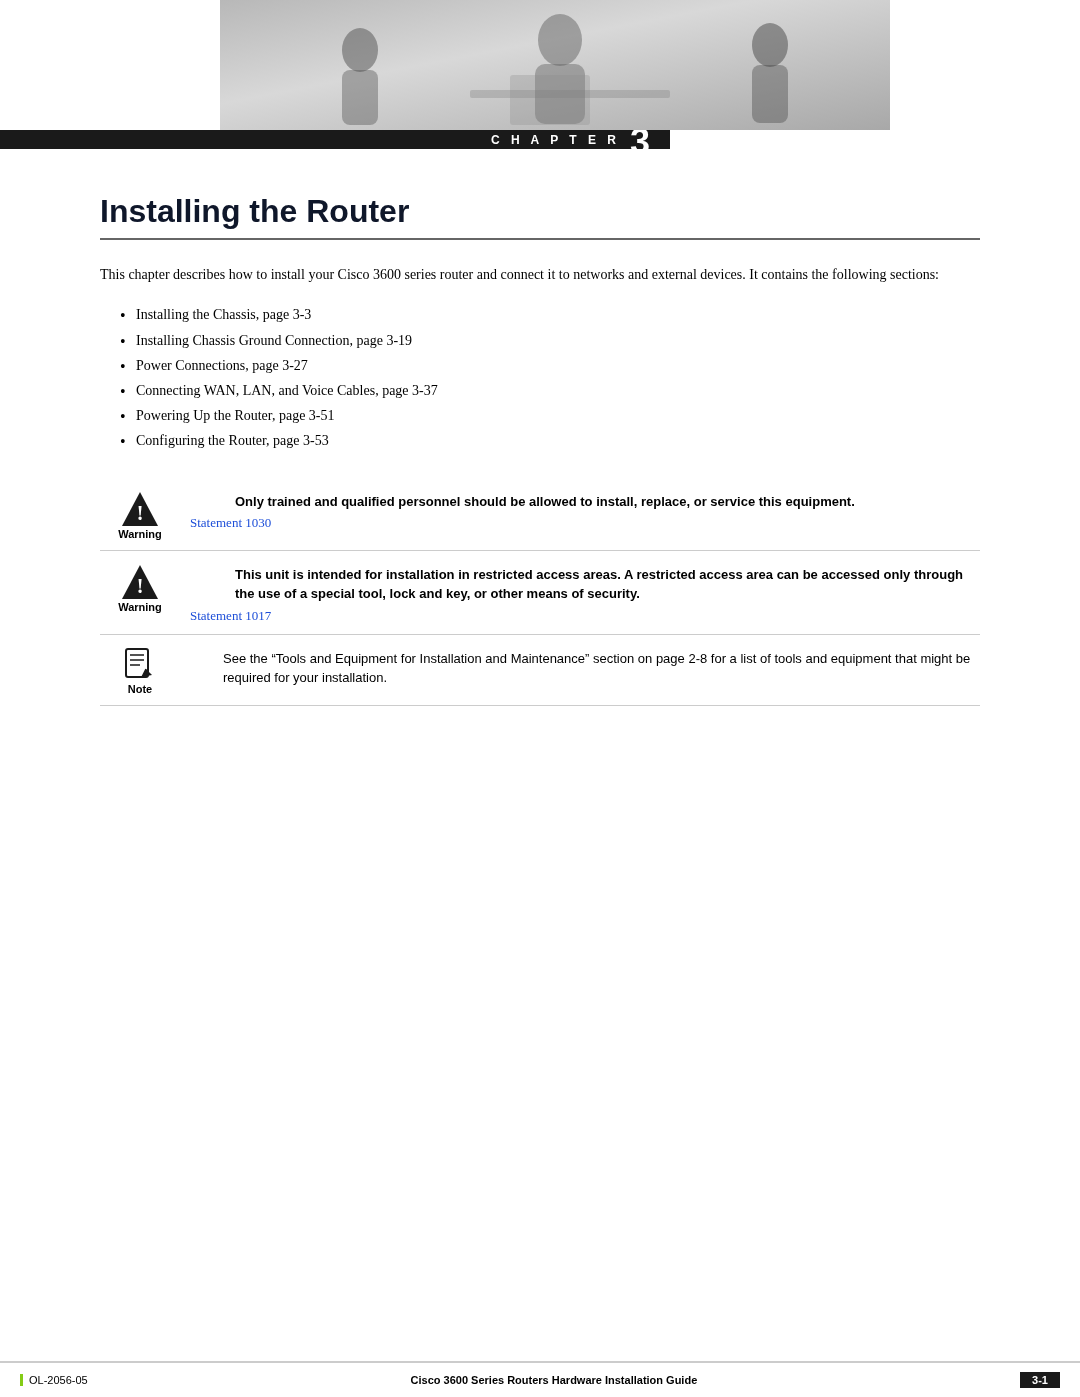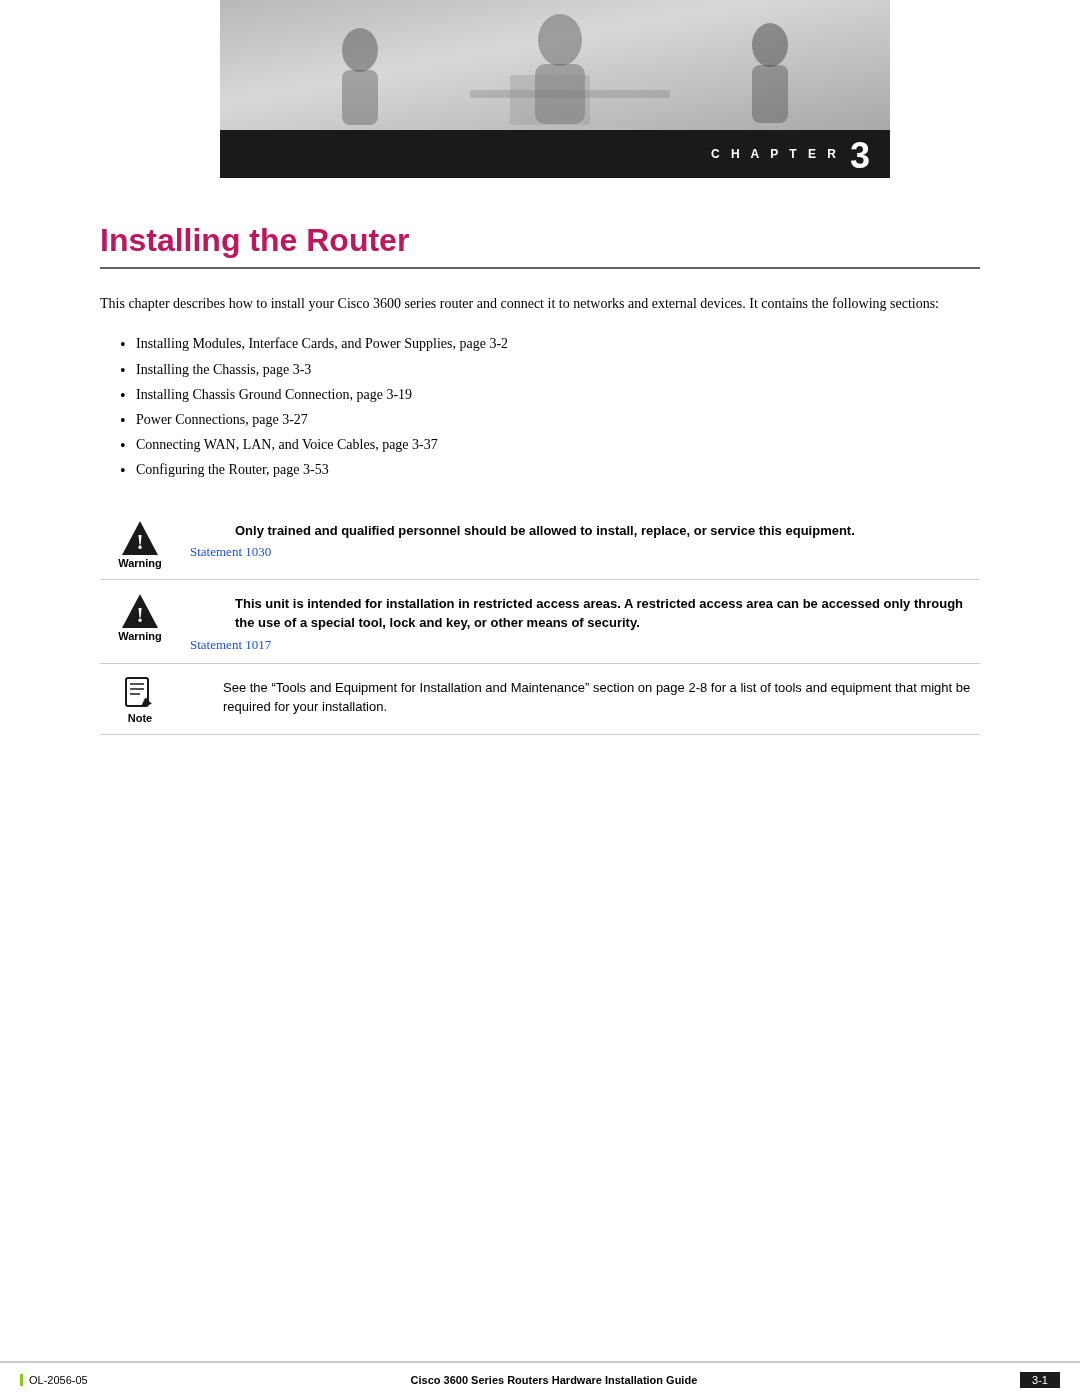--- a/index.html
+++ b/index.html
@@ -27,23 +27,22 @@
       position: absolute;
       inset: 0;
       background: 
         radial-gradient(ellipse at 20% 50%, rgba(180,180,180,0.5) 0%, transparent 60%),
         radial-gradient(ellipse at 70% 30%, rgba(220,220,220,0.4) 0%, transparent 50%),
         radial-gradient(ellipse at 85% 60%, rgba(160,160,160,0.4) 0%, transparent 40%);
     }
 
     .chapter-bar {
       width: 670px;
-      margin-left: 220px;
       background: #1a1a1a;
-      height: 48px;
+      height: 19px;
       display: flex;
       align-items: center;
       justify-content: flex-end;
       padding-right: 20px;
     }
 
     .chapter-label {
       font-family: Arial, Helvetica, sans-serif;
       font-size: 12px;
       font-weight: bold;
@@ -65,21 +64,21 @@
     .content-area {
       margin: 0 auto;
       padding: 20px 100px 60px 100px;
       max-width: 1080px;
     }
 
     .page-title {
       font-family: Arial, Helvetica, sans-serif;
       font-size: 32px;
       font-weight: bold;
-      color: #be185d;
+      color: #0f172a;
       margin-top: 24px;
       margin-bottom: 8px;
     }
 
     .title-rule {
       border: none;
       border-top: 2px solid #666666;
       margin-bottom: 24px;
     }
 
@@ -200,21 +199,21 @@
       color: #000000;
       font-weight: bold;
     }
 
     .footer-right {
       font-family: Arial, Helvetica, sans-serif;
       font-size: 11px;
       color: #ffffff;
       background: #1a1a1a;
       padding: 2px 12px;
-      font-weight: normal;
+      font-weight: bold;
     }
 
     .notices-section {
       margin-top: 8px;
     }
   </style>
 </head>
 <body>
 
 <div class="header-image">
@@ -252,25 +251,25 @@
   <span class="chapter-number">3</span>
 </div>
 
 <div class="content-area">
   <h1 class="page-title">Installing the Router</h1>
   <hr class="title-rule">
 
   <p class="intro-text">This chapter describes how to install your Cisco 3600 series router and connect it to networks and external devices. It contains the following sections:</p>
 
   <ul class="bullet-list">
-    <li>Installing Modules, Interface Cards, and Power Supplies, page 3-2</li>
     <li>Installing the Chassis, page 3-3</li>
     <li>Installing Chassis Ground Connection, page 3-19</li>
     <li>Power Connections, page 3-27</li>
     <li>Connecting WAN, LAN, and Voice Cables, page 3-37</li>
+    <li>Powering Up the Router, page 3-51</li>
     <li>Configuring the Router, page 3-53</li>
   </ul>
 
   <div class="notices-section">
 
     <div class="notice-block">
       <div class="notice-icon-col">
         <svg class="warning-triangle" width="40" height="38" viewBox="0 0 40 38" xmlns="http://www.w3.org/2000/svg">
           <polygon points="20,2 38,36 2,36" fill="#1a1a1a" stroke="none"></polygon>
           <text x="20" y="30" text-anchor="middle" font-size="20" font-weight="bold" fill="white">!</text>

